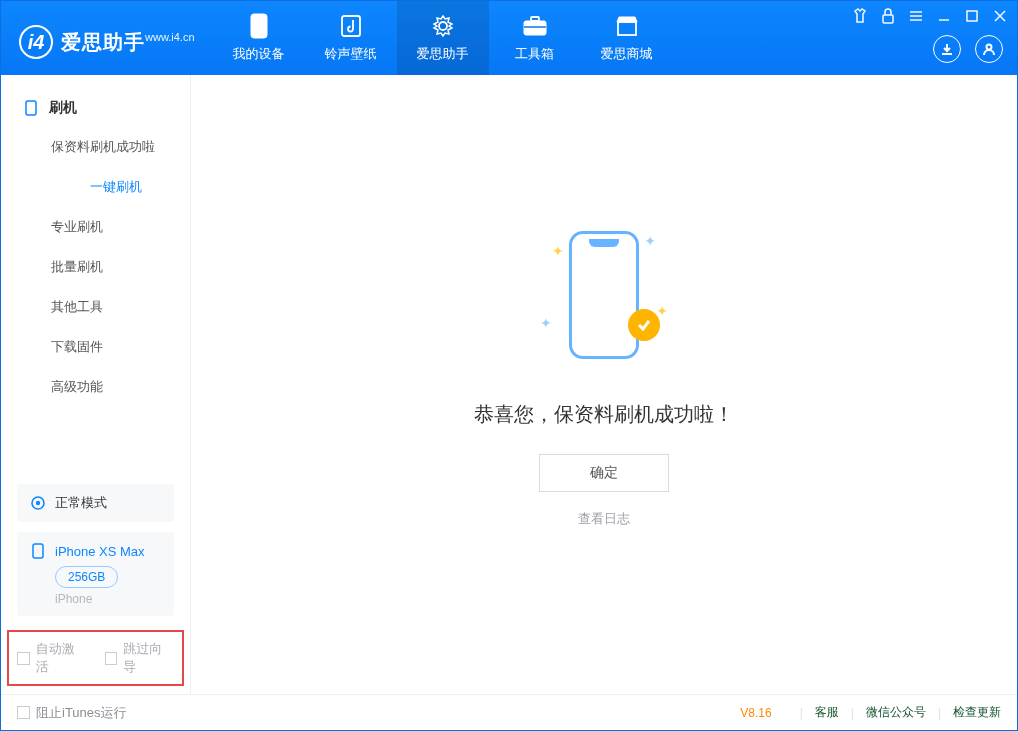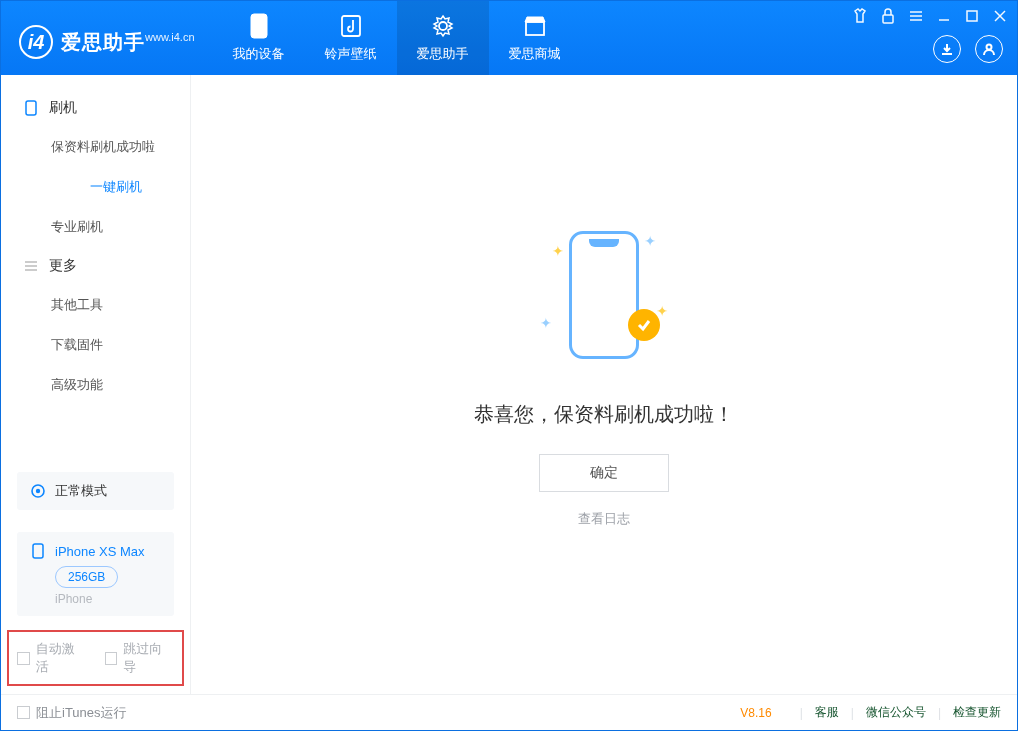--- a/index.html
+++ b/index.html
@@ -19,26 +19,26 @@
   .titlebar-right { position:absolute; right:8px; top:6px; display:flex; gap:10px; align-items:center; }
   .titlebar-right .wbtn { width:18px; height:18px; display:flex; align-items:center; justify-content:center; cursor:pointer; opacity:.95; }
   .titlebar-right svg { stroke:#fff; stroke-width:1.5; fill:none; }
   .titlebar-right-lower { position:absolute; right:14px; bottom:12px; display:flex; gap:14px; }
   .round-btn { width:28px; height:28px; border-radius:50%; border:1.8px solid #fff; display:flex; align-items:center; justify-content:center; cursor:pointer; }
   .round-btn svg { stroke:#fff; fill:none; stroke-width:2; }
 
   .body-row { flex:1; display:flex; min-height:0; }
   .sidebar { width:190px; border-right:1px solid #eef0f2; display:flex; flex-direction:column; }
   .side-scroll { flex:1; overflow:auto; padding-top:14px; }
-  .side-group-head { display:flex; align-items:center; padding:10px 22px; color:#333; font-size:14px; }
+  .side-group-head { display:flex; align-items:center; padding:10px 22px; color:#333; font-size:14px;font-weight:bold; }
   .side-group-head .gicon { width:16px; height:16px; margin-right:10px; display:flex; align-items:center; justify-content:center; }
   .side-item { padding:11px 22px 11px 50px; font-size:13px; color:#555; cursor:pointer; }
   .side-item.active { color:#0d86ff;margin-left:39px; }
 
-  .side-status { padding:12px 16px 6px 16px; display:flex; flex-direction:column; gap:22px; }
+  .side-status { padding:12px 16px 6px 16px; display:flex; flex-direction:column; gap:10px; }
   .status-card { background:#f6f8fa; border-radius:3px; padding:10px 12px; font-size:13px; color:#333; display:flex; align-items:center; }
   .status-card .dot-ico { width:18px; height:18px; margin-right:8px; display:flex; align-items:center; justify-content:center; }
   .device-card { background:#f6f8fa; border-radius:3px; padding:10px 12px; font-size:13px; }
   .device-card .dev-row { display:flex; align-items:center; color:#0d86ff; font-weight:500; }
   .device-card .dev-row .dico { width:18px; height:18px; margin-right:8px; display:flex; align-items:center; justify-content:center; }
   .device-card .cap-pill { display:inline-block; margin:6px 0 0 26px; padding:3px 12px; border-radius:11px; border:1px solid #9cc8ff; color:#0d86ff; font-size:12px; }
   .device-card .plat { margin:4px 0 0 26px; color:#b5b9bf; font-size:12px; }
 
   .opt-row { border:2px solid #e04a4a; margin:8px 6px 8px 6px; padding:8px 8px; display:flex; gap:18px; align-items:center; }
   .chk { display:flex; align-items:center; gap:6px; font-size:13px; color:#a9adb3; cursor:pointer; }
@@ -103,20 +103,30 @@
             <svg width="26" height="26" viewBox="0 0 26 26">
               <path d="M13 3 L15 6 L19 5 L18 9 L22 11 L19 13 L22 15 L18 17 L19 21 L15 20 L13 23 L11 20 L7 21 L8 17 L4 15 L7 13 L4 11 L8 9 L7 5 L11 6 Z" fill="none" stroke-width="1.5"></path>
               <circle cx="13" cy="13" r="4" fill="none" stroke-width="1.8"></circle>
             </svg>
           </span>
         <span>爱思助手</span>
       </div>
       <div class="nav-tab">
         <span class="ico">
             <svg width="26" height="22" viewBox="0 0 26 22">
+              <rect x="2" y="6" width="22" height="14" rx="2" fill="#fff"></rect>
+              <rect x="9" y="2" width="8" height="4" rx="1" fill="none" stroke-width="1.8"></rect>
+              <line x1="2" y1="12" x2="24" y2="12" stroke="#0677f5" stroke-width="1.5"></line>
+            </svg>
+          </span>
+        <span>工具箱</span>
+      </div>
+      <div class="nav-tab">
+        <span class="ico">
+            <svg width="26" height="22" viewBox="0 0 26 22">
               <path d="M3 7 L23 7 L21 2 L5 2 Z" fill="#fff"></path>
               <rect x="4" y="7" width="18" height="13" fill="none" stroke-width="1.8"></rect>
             </svg>
           </span>
         <span>爱思商城</span>
       </div>
     </div>
 
     <div class="titlebar-right">
       <span class="wbtn">
@@ -177,31 +187,22 @@
           <span class="gicon">
               <svg width="12" height="16" viewBox="0 0 12 16">
                 <rect x="1" y="1" width="10" height="14" rx="2" fill="none" stroke="#0d86ff" stroke-width="1.5"></rect>
               </svg>
             </span>
           <span>刷机</span>
         </div>
         <div class="side-item">保资料刷机成功啦</div>
         <div class="side-item active">一键刷机</div>
         <div class="side-item">专业刷机</div>
-
-        <div class="side-group-head">
-          <span class="gicon">
-              <svg width="14" height="12" viewBox="0 0 14 12">
-                <line x1="1" y1="2" x2="13" y2="2" stroke="#bbb" stroke-width="1.5"></line>
-                <line x1="1" y1="6" x2="13" y2="6" stroke="#bbb" stroke-width="1.5"></line>
-                <line x1="1" y1="10" x2="13" y2="10" stroke="#bbb" stroke-width="1.5"></line>
-              </svg>
-            </span>
-          <span>更多</span>
-        </div>
+        <div class="side-item">批量刷机</div>
+
         <div class="side-item">其他工具</div>
         <div class="side-item">下载固件</div>
         <div class="side-item">高级功能</div>
       </div>
 
       <div class="side-status">
         <div class="status-card">
           <span class="dot-ico">
               <svg width="16" height="16" viewBox="0 0 16 16">
                 <circle cx="8" cy="8" r="6" fill="none" stroke="#0d86ff" stroke-width="1.6"></circle>

